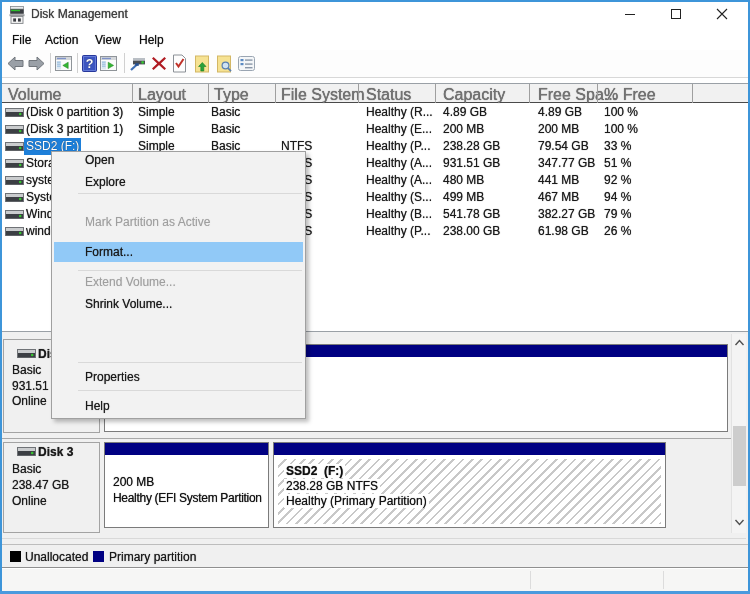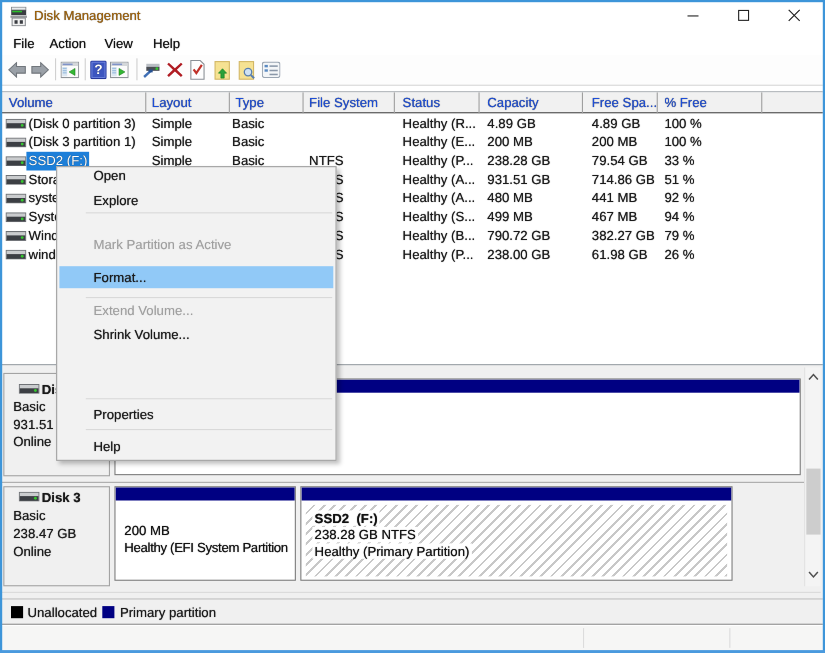--- a/index.html
+++ b/index.html
@@ -3,32 +3,32 @@
 <meta charset="utf-8">
 <style>
   * { margin:0; padding:0; box-sizing:border-box; }
   html,body { width:750px; height:594px; overflow:hidden; }
   body { font-family:"Liberation Sans", sans-serif; font-size:12px; color:#1a1a1a; text-shadow:0 0 0.8px rgba(0,0,0,0.75); }
   .win { position:absolute; left:0; top:0; width:750px; height:594px; background:#fff; }
   .wb { position:absolute; background:#3d95d9; z-index:99; }
   .abs { position:absolute; }
   
   .titlebar { position:absolute; left:0; top:0; width:748px; height:28px; background:#fff; }
-  .title-txt { position:absolute; left:31px; top:7px; font-size:12px; color:#a16207; }
+  .title-txt { position:absolute; left:31px; top:7px; font-size:12px; color:#404040; }
   .winbtn { position:absolute; top:0; width:46px; height:28px; }
   
   .menubar { position:absolute; left:0; top:28px; width:748px; height:22px; background:#fff; }
   .menubar span { position:absolute; top:5px; font-size:12px; color:#111; }
   
   .toolbar { position:absolute; left:0; top:50px; width:748px; height:28px; background:#fdfdfd; border-bottom:1px solid #d8d8d8; }
   .tsep { position:absolute; top:3px; width:1px; height:20px; background:#d0d0d0; }
   
   .list { position:absolute; left:0; top:83px; width:748px; height:248px; background:#fff; border-top:1px solid #9aa0a6; }
   .hdr { position:absolute; left:0; top:0; width:748px; height:19px; background:#f1f1f1; border-bottom:1px solid #4a4a4a; }
-  .hdr .cell { position:absolute; top:2px; font-size:12px; color:#1d4ed8; }
+  .hdr .cell { position:absolute; top:2px; font-size:16px; color:#737373; }
   .hsep { position:absolute; top:0; width:1px; height:19px; background:#9f9f9f; }
   .row { position:absolute; left:0; width:746px; height:17px; }
   .row span { position:absolute; top:1px; white-space:nowrap; }
   .drivicon { position:absolute; left:5px; top:4px; }
   
   .lower { position:absolute; left:0; top:331px; width:748px; height:213px; background:#f0f0f0; border-top:1px solid #9aa0a6; }
   .dlabel { position:absolute; left:3px; width:97px; background:#f0f0f0; border:1px solid #a3a3a3; }
   .dlabel .b { font-weight:bold; }
   .part { position:absolute; background:#fff; border:1px solid #7b7b7b; overflow:hidden; }
   .pstripe { position:absolute; left:0; top:0; right:0; height:12px; background:#000082; }
@@ -224,21 +224,21 @@
           <rect x="0.5" y="0.5" width="18" height="8" fill="#caccce" stroke="#6f7276"></rect>
           <rect x="1" y="4" width="17" height="4.3" fill="#3c3f44"></rect>
           <circle cx="15.2" cy="6" r="1.3" fill="#35c52f"></circle>
         </svg>
 <span style="left:26px">Storage (D:)</span>
 <span style="left:138px">Simple</span>
 <span style="left:211px">Basic</span>
 <span style="left:281px">NTFS</span>
 <span style="left:366px">Healthy (A...</span>
 <span style="left:443px">931.51 GB</span>
-<span style="left:538px">714.86 GB</span>
+<span style="left:538px">347.77 GB</span>
 <span style="left:604px">51 %</span>
 </div>
 <div class="row" style="top:88px">
 <svg class="drivicon" width="19" height="9" viewBox="0 0 19 9">
           <rect x="0.5" y="0.5" width="18" height="8" fill="#caccce" stroke="#6f7276"></rect>
           <rect x="1" y="4" width="17" height="4.3" fill="#3c3f44"></rect>
           <circle cx="15.2" cy="6" r="1.3" fill="#35c52f"></circle>
         </svg>
 <span style="left:26px">system</span>
 <span style="left:138px">Simple</span>
@@ -268,21 +268,21 @@
 <svg class="drivicon" width="19" height="9" viewBox="0 0 19 9">
           <rect x="0.5" y="0.5" width="18" height="8" fill="#caccce" stroke="#6f7276"></rect>
           <rect x="1" y="4" width="17" height="4.3" fill="#3c3f44"></rect>
           <circle cx="15.2" cy="6" r="1.3" fill="#35c52f"></circle>
         </svg>
 <span style="left:26px">Windows (C:)</span>
 <span style="left:138px">Simple</span>
 <span style="left:211px">Basic</span>
 <span style="left:281px">NTFS</span>
 <span style="left:366px">Healthy (B...</span>
-<span style="left:443px">790.72 GB</span>
+<span style="left:443px">541.78 GB</span>
 <span style="left:538px">382.27 GB</span>
 <span style="left:604px">79 %</span>
 </div>
 <div class="row" style="top:139px">
 <svg class="drivicon" width="19" height="9" viewBox="0 0 19 9">
           <rect x="0.5" y="0.5" width="18" height="8" fill="#caccce" stroke="#6f7276"></rect>
           <rect x="1" y="4" width="17" height="4.3" fill="#3c3f44"></rect>
           <circle cx="15.2" cy="6" r="1.3" fill="#35c52f"></circle>
         </svg>
 <span style="left:26px">windows7 (E:)</span>

